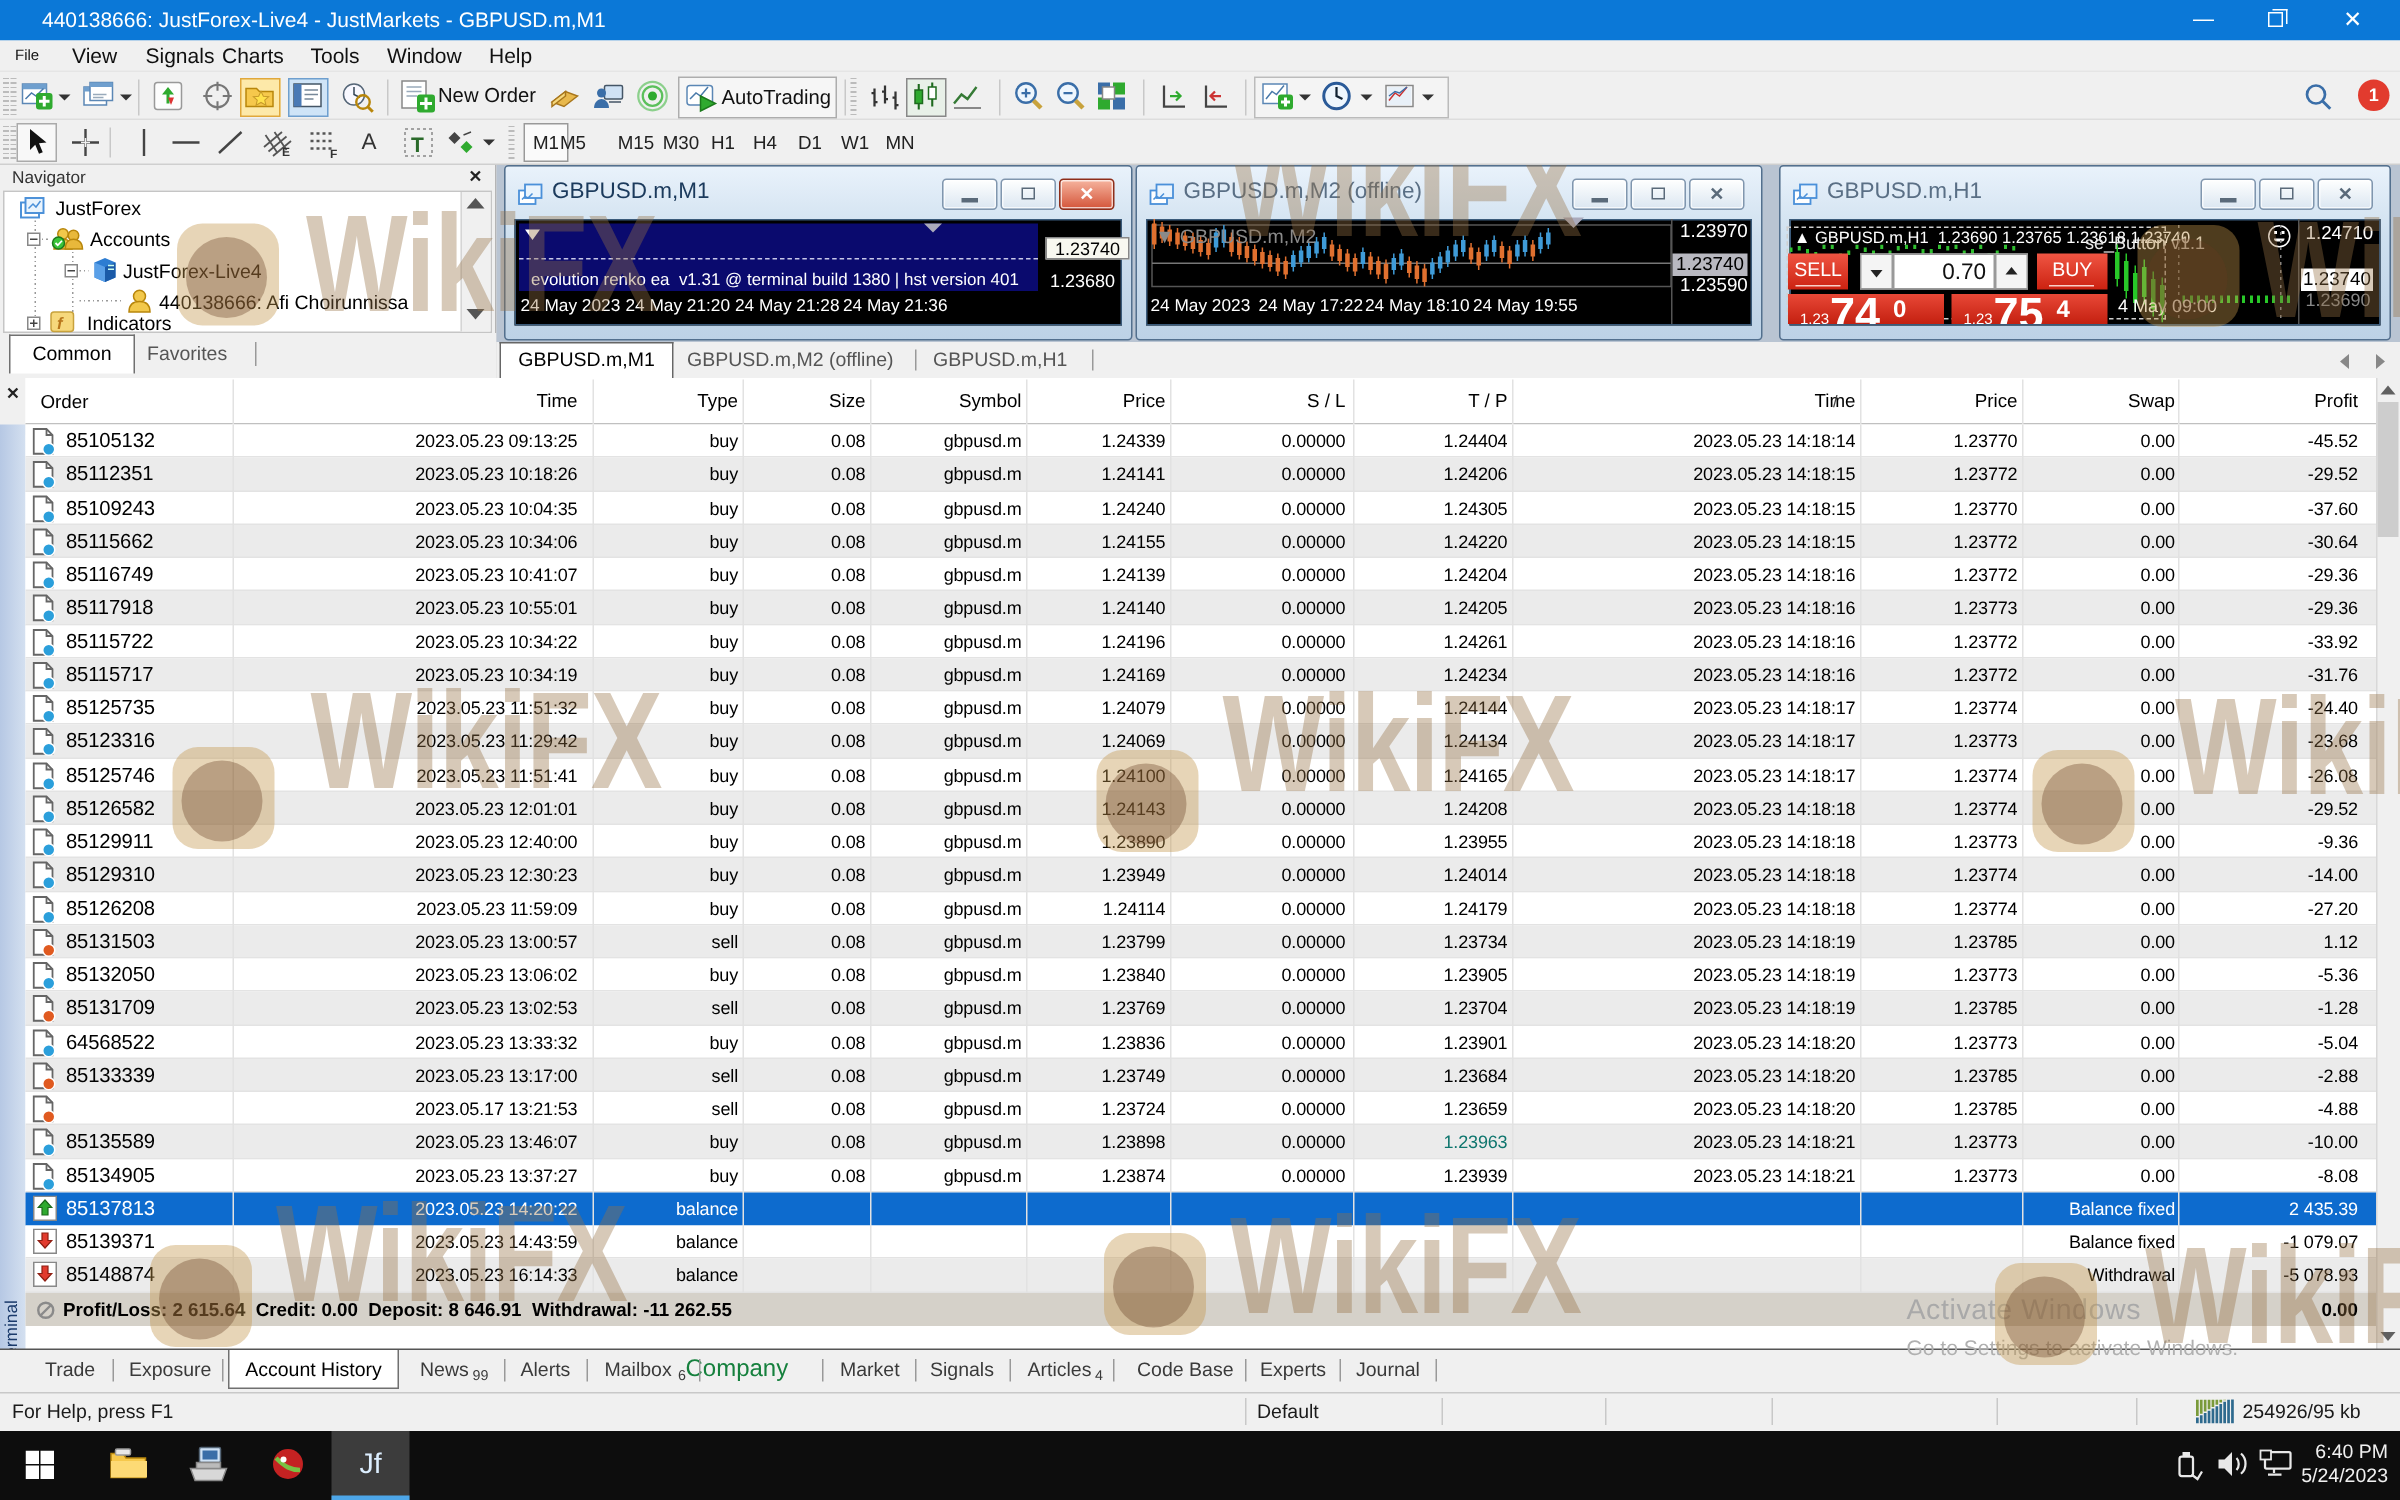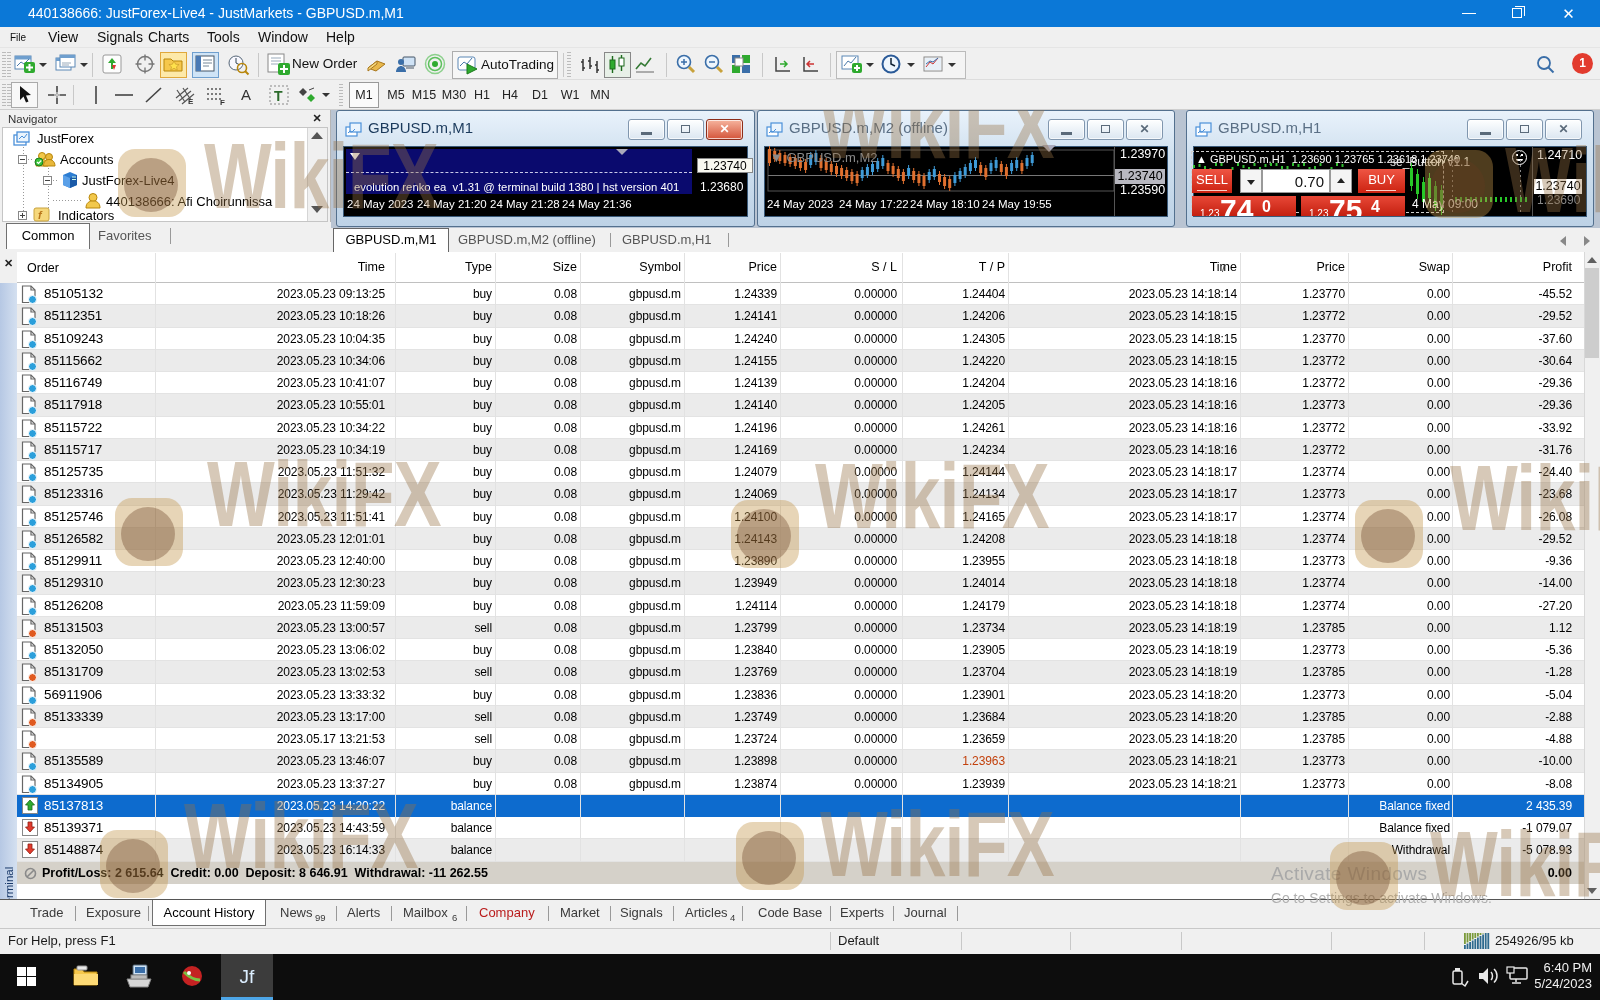--- a/index.html
+++ b/index.html
@@ -216,21 +216,21 @@
   </svg>
 <svg class="a" style="left:297px;top:84px" width="22" height="22" viewBox="0 0 22 22">
     <path d="M6 4 l4 4 -4 4 -4 -4 z" fill="#444"></path>
     <path d="M14 10 l4 4 -4 4 -4 -4 z" fill="#2faa2f"></path>
     <path d="M12 6 l5 -2" stroke="#444"></path>
   </svg>
 <div class="dd" style="left:322px;top:93px"></div>
 <div class="grip" style="left:339px;top:84px;height:22px"></div>
 <div class="a" style="left:349px;top:82px;width:30px;height:26px;border:1px solid #999;background:#fafafa"></div>
 <div class="a" style="left:349px;top:82px;width:30px;height:26px;text-align:center;line-height:26px;font-size:12.5px;color:#222">M1</div>
-<div class="a" style="left:383px;top:82px;width:26px;height:26px;text-align:center;line-height:26px;font-size:12.5px;color:#222">M5</div>
+<div class="a" style="left:369px;top:82px;width:26px;height:26px;text-align:center;line-height:26px;font-size:12.5px;color:#222">M5</div>
 <div class="a" style="left:409px;top:82px;width:30px;height:26px;text-align:center;line-height:26px;font-size:12.5px;color:#222">M15</div>
 <div class="a" style="left:439px;top:82px;width:30px;height:26px;text-align:center;line-height:26px;font-size:12.5px;color:#222">M30</div>
 <div class="a" style="left:469px;top:82px;width:26px;height:26px;text-align:center;line-height:26px;font-size:12.5px;color:#222">H1</div>
 <div class="a" style="left:497px;top:82px;width:26px;height:26px;text-align:center;line-height:26px;font-size:12.5px;color:#222">H4</div>
 <div class="a" style="left:527px;top:82px;width:26px;height:26px;text-align:center;line-height:26px;font-size:12.5px;color:#222">D1</div>
 <div class="a" style="left:556px;top:82px;width:28px;height:26px;text-align:center;line-height:26px;font-size:12.5px;color:#222">W1</div>
 <div class="a" style="left:586px;top:82px;width:28px;height:26px;text-align:center;line-height:26px;font-size:12.5px;color:#222">MN</div>
 <div class="a" style="left:0;top:110px;width:331px;height:142px;background:#f0f0f0;border-right:1px solid #b5b5b5"></div>
 <div class="a" style="left:8px;top:110px;height:18px;line-height:18px;font-size:11.5px;color:#333">Navigator</div>
 <div class="a" style="left:310px;top:111px;width:14px;height:14px;font-size:11px;line-height:14px;text-align:center;color:#222;font-weight:bold">✕</div>
@@ -901,21 +901,21 @@
 <div class="cell" style="left:1077px;top:661.25px;width:160px;color:#000">2023.05.23 14:18:19</div>
 <div class="cell" style="left:1185px;top:661.25px;width:160px;color:#000">1.23785</div>
 <div class="cell" style="left:1290px;top:661.25px;width:160px;color:#000">0.00</div>
 <div class="cell" style="left:1412px;top:661.25px;width:160px;color:#000">-1.28</div>
 <div class="a" style="left:17px;top:683.5px;width:1567px;height:22.25px;background:#ffffff;border-bottom:1px solid #e3e3e3"></div>
 <svg class="a" style="left:21px;top:685.5px" width="17" height="19" viewBox="0 0 17 19">
     <path d="M1.5 1 h8.5 l4 4 v12.5 h-12.5 z" fill="#fff" stroke="#666" stroke-width="1.2"></path>
     <path d="M10 1 v4 h4" fill="none" stroke="#666" stroke-width="1.2"></path>
     <circle cx="11.5" cy="14.5" r="4" fill="#2b9fdb" stroke="#fff"></circle>
   </svg>
-<div class="cell" style="left:44px;top:683.5px;text-align:left;font-size:13.5px;color:#000">56911906</div>
+<div class="cell" style="left:44px;top:683.5px;text-align:left;font-size:13.5px;color:#000">64568522</div>
 <div class="cell" style="left:225px;top:683.5px;width:160px;color:#000">2023.05.23 13:33:32</div>
 <div class="cell" style="left:332px;top:683.5px;width:160px;color:#000">buy</div>
 <div class="cell" style="left:417px;top:683.5px;width:160px;color:#000">0.08</div>
 <div class="cell" style="left:521px;top:683.5px;width:160px;color:#000">gbpusd.m</div>
 <div class="cell" style="left:617px;top:683.5px;width:160px;color:#000">1.23836</div>
 <div class="cell" style="left:737px;top:683.5px;width:160px;color:#000">0.00000</div>
 <div class="cell" style="left:845px;top:683.5px;width:160px;color:#000">1.23901</div>
 <div class="cell" style="left:1077px;top:683.5px;width:160px;color:#000">2023.05.23 14:18:20</div>
 <div class="cell" style="left:1185px;top:683.5px;width:160px;color:#000">1.23773</div>
 <div class="cell" style="left:1290px;top:683.5px;width:160px;color:#000">0.00</div>
@@ -962,21 +962,21 @@
     <path d="M10 1 v4 h4" fill="none" stroke="#666" stroke-width="1.2"></path>
     <circle cx="11.5" cy="14.5" r="4" fill="#2b9fdb" stroke="#fff"></circle>
   </svg>
 <div class="cell" style="left:44px;top:750.25px;text-align:left;font-size:13.5px;color:#000">85135589</div>
 <div class="cell" style="left:225px;top:750.25px;width:160px;color:#000">2023.05.23 13:46:07</div>
 <div class="cell" style="left:332px;top:750.25px;width:160px;color:#000">buy</div>
 <div class="cell" style="left:417px;top:750.25px;width:160px;color:#000">0.08</div>
 <div class="cell" style="left:521px;top:750.25px;width:160px;color:#000">gbpusd.m</div>
 <div class="cell" style="left:617px;top:750.25px;width:160px;color:#000">1.23898</div>
 <div class="cell" style="left:737px;top:750.25px;width:160px;color:#000">0.00000</div>
-<div class="cell" style="left:845px;top:750.25px;width:160px;color:#c2410c">1.23963</div>
+<div class="cell" style="left:845px;top:750.25px;width:160px;color:#0f766e">1.23963</div>
 <div class="cell" style="left:1077px;top:750.25px;width:160px;color:#000">2023.05.23 14:18:21</div>
 <div class="cell" style="left:1185px;top:750.25px;width:160px;color:#000">1.23773</div>
 <div class="cell" style="left:1290px;top:750.25px;width:160px;color:#000">0.00</div>
 <div class="cell" style="left:1412px;top:750.25px;width:160px;color:#000">-10.00</div>
 <div class="a" style="left:17px;top:772.5px;width:1567px;height:22.25px;background:#ffffff;border-bottom:1px solid #e3e3e3"></div>
 <svg class="a" style="left:21px;top:774.5px" width="17" height="19" viewBox="0 0 17 19">
     <path d="M1.5 1 h8.5 l4 4 v12.5 h-12.5 z" fill="#fff" stroke="#666" stroke-width="1.2"></path>
     <path d="M10 1 v4 h4" fill="none" stroke="#666" stroke-width="1.2"></path>
     <circle cx="11.5" cy="14.5" r="4" fill="#2b9fdb" stroke="#fff"></circle>
   </svg>
@@ -1050,21 +1050,21 @@
 <div class="a" style="left:0;top:900px;width:1600px;height:28px;background:#f0f0f0"></div>
 <div class="a" style="left:30px;top:900px;height:26px;line-height:26px;font-size:13px;color:#3a3a3a">Trade</div>
 <div class="a" style="left:86px;top:900px;height:26px;line-height:26px;font-size:13px;color:#3a3a3a">Exposure</div>
 <div class="a" style="left:152px;top:900px;width:114px;height:26px;background:#fff;border:1px solid #707070;border-top:none"></div>
 <div class="a" style="left:152px;top:900px;width:114px;height:26px;text-align:center;line-height:26px;font-size:13px;color:#000">Account History</div>
 <div class="a" style="left:280px;top:900px;height:26px;line-height:26px;font-size:13px;color:#3a3a3a">News</div>
 <div class="a" style="left:315px;top:911px;height:14px;line-height:14px;font-size:9.5px;color:#3a3a3a">99</div>
 <div class="a" style="left:347px;top:900px;height:26px;line-height:26px;font-size:13px;color:#3a3a3a">Alerts</div>
 <div class="a" style="left:403px;top:900px;height:26px;line-height:26px;font-size:13px;color:#3a3a3a">Mailbox</div>
 <div class="a" style="left:452px;top:911px;height:14px;line-height:14px;font-size:9.5px;color:#3a3a3a">6</div>
-<div class="a" style="left:479px;top:900px;height:26px;line-height:26px;font-size:13px;color:#b91c1c">Company</div>
+<div class="a" style="left:457px;top:900px;height:26px;line-height:26px;font-size:16px;color:#15803d">Company</div>
 <div class="a" style="left:560px;top:900px;height:26px;line-height:26px;font-size:13px;color:#3a3a3a">Market</div>
 <div class="a" style="left:620px;top:900px;height:26px;line-height:26px;font-size:13px;color:#3a3a3a">Signals</div>
 <div class="a" style="left:685px;top:900px;height:26px;line-height:26px;font-size:13px;color:#3a3a3a">Articles</div>
 <div class="a" style="left:730px;top:911px;height:14px;line-height:14px;font-size:9.5px;color:#3a3a3a">4</div>
 <div class="a" style="left:758px;top:900px;height:26px;line-height:26px;font-size:13px;color:#3a3a3a">Code Base</div>
 <div class="a" style="left:840px;top:900px;height:26px;line-height:26px;font-size:13px;color:#3a3a3a">Experts</div>
 <div class="a" style="left:904px;top:900px;height:26px;line-height:26px;font-size:13px;color:#3a3a3a">Journal</div>
 <div class="a" style="left:75px;top:906px;width:1px;height:15px;background:#999"></div>
 <div class="a" style="left:148px;top:906px;width:1px;height:15px;background:#999"></div>
 <div class="a" style="left:336px;top:906px;width:1px;height:15px;background:#999"></div>

